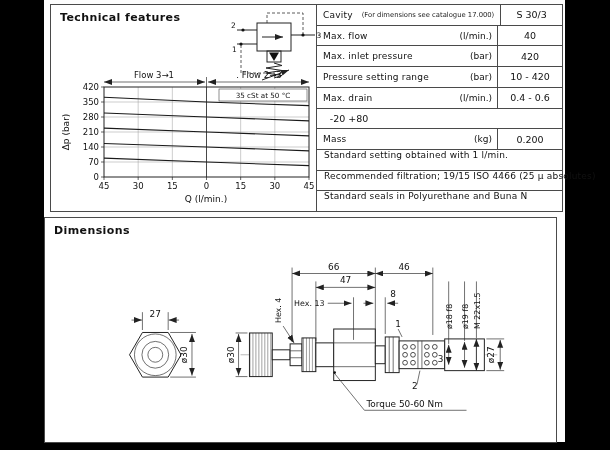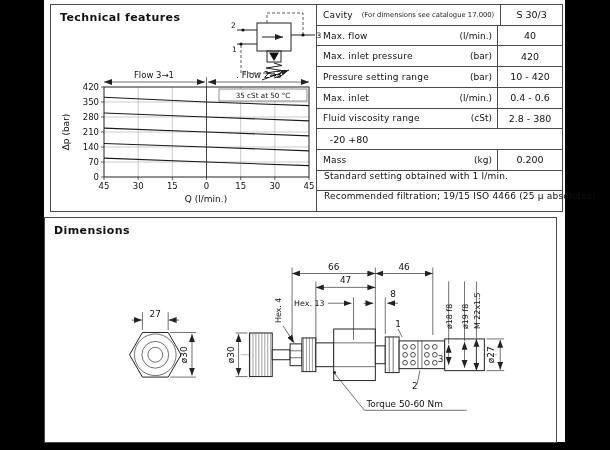--- a/index.html
+++ b/index.html
@@ -174,47 +174,43 @@
             </div>
             <div class="trow">
               <div class="tleft">
                 <span class="tlabel">Pressure setting range</span>
                 <span class="tunit">(bar)</span>
               </div>
               <div class="tval">10 - 420</div>
             </div>
             <div class="trow">
               <div class="tleft">
-                <span class="tlabel">Max. inlet</span>
+                <span class="tlabel">Max. drain</span>
                 <span class="tunit">(l/min.)</span>
               </div>
               <div class="tval">0.4 - 0.6</div>
-            </div>
-            <div class="trow">
-              <div class="tleft">
-                <span class="tlabel">Fluid viscosity range</span>
-                <span class="tunit">(cSt)</span>
-              </div>
-              <div class="tval">2.8 - 380</div>
             </div>
             <div class="trow">
               <div class="tval">-20 +80</div>
             </div>
             <div class="trow">
               <div class="tleft">
                 <span class="tlabel">Mass</span>
                 <span class="tunit">(kg)</span>
               </div>
               <div class="tval">0.200</div>
             </div>
             <div class="trow tfull">
               <span class="tlabel">Standard setting obtained with 1 l/min.</span>
             </div>
             <div class="trow tfull">
               <span class="tlabel">Recommended filtration; 19/15 ISO 4466 (25 μ absolutes)</span>
+            </div>
+            <div class="trow tfull">
+              <span class="tlabel">Standard seals in Polyurethane and Buna N</span>
             </div>
           </div>
     </div>
   </section>
 
   <section class="panel dim-panel">
     <h2 class="ptitle">Dimensions</h2>
 
     <svg viewBox="0 0 513 226" width="511" height="224">
 

